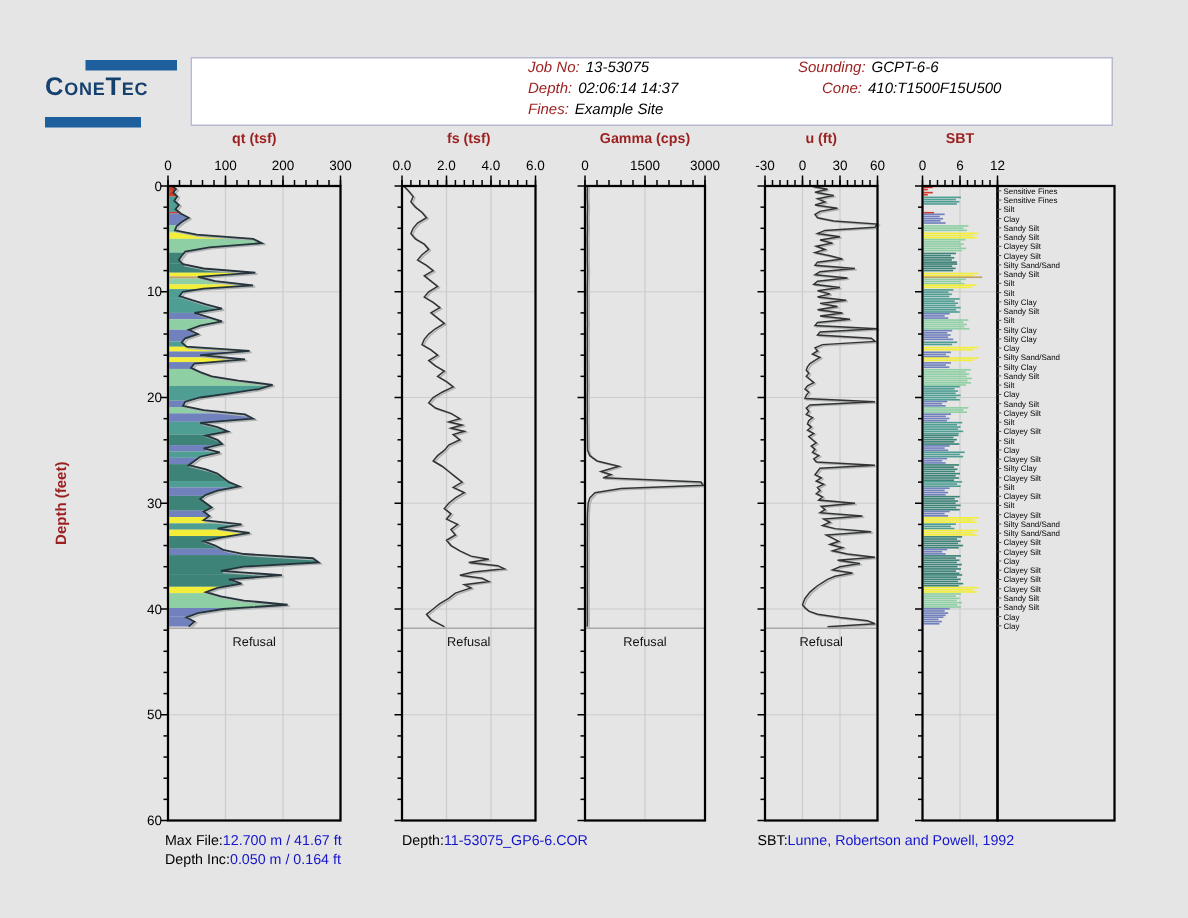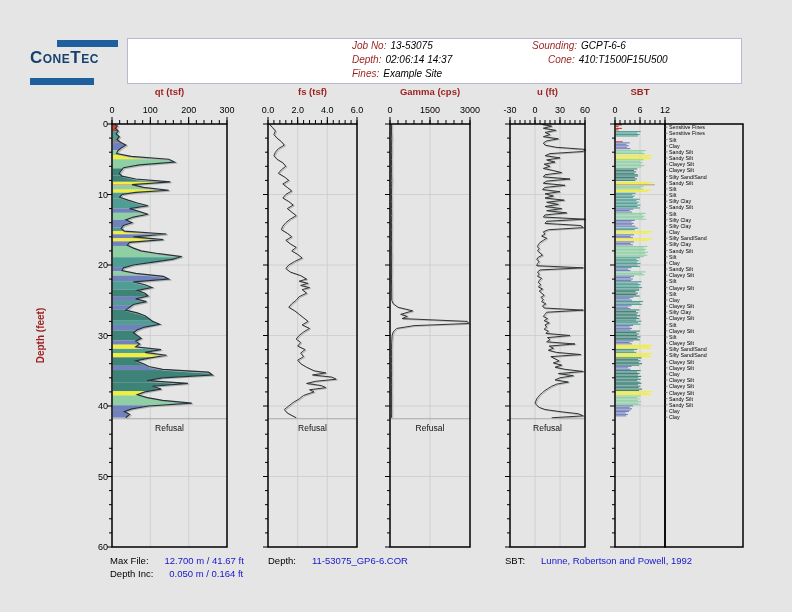--- a/index.html
+++ b/index.html
@@ -16,21 +16,21 @@
   
   .hbox{position:absolute;left:127px;top:38px;width:613px;height:44px;
         border:1px solid #b7b9d2;background:#fff;}
   .company{position:absolute;left:139px;top:47px;font-style:italic;font-weight:bold;
            font-size:19px;color:#9c1f1f;word-spacing:9px;letter-spacing:.5px;}
   .hf{position:absolute;font-size:10px;white-space:nowrap;}
   .hl{color:#9c1f1f;font-style:italic;}
   .hv{color:#000;margin-left:4px;font-style:italic;}
   
   .ft{position:absolute;font-size:9.5px;color:#000;white-space:nowrap;}
-  .fv{color:#1515cc;margin-left:16px;}
+  .fv{color:#1515cc;margin-left:0;}
   
   svg text{font-family:"Liberation Sans",sans-serif;}
   .tick-label{font-size:9px;fill:#000;}
   .panel-title{font-size:9.5px;font-weight:bold;fill:#9c1f1f;}
   .depth-title{font-size:10px;font-weight:bold;fill:#9c1f1f;}
   .soil-label{font-size:5.3px;fill:#000;}
   .refusal-label{font-size:8.5px;fill:#111;}
   .grid{stroke:#cccccc;stroke-width:0.8;}
   .panel-border{fill:none;stroke:#000;stroke-width:1.5;}
   .tick{stroke:#000;stroke-width:1;}

